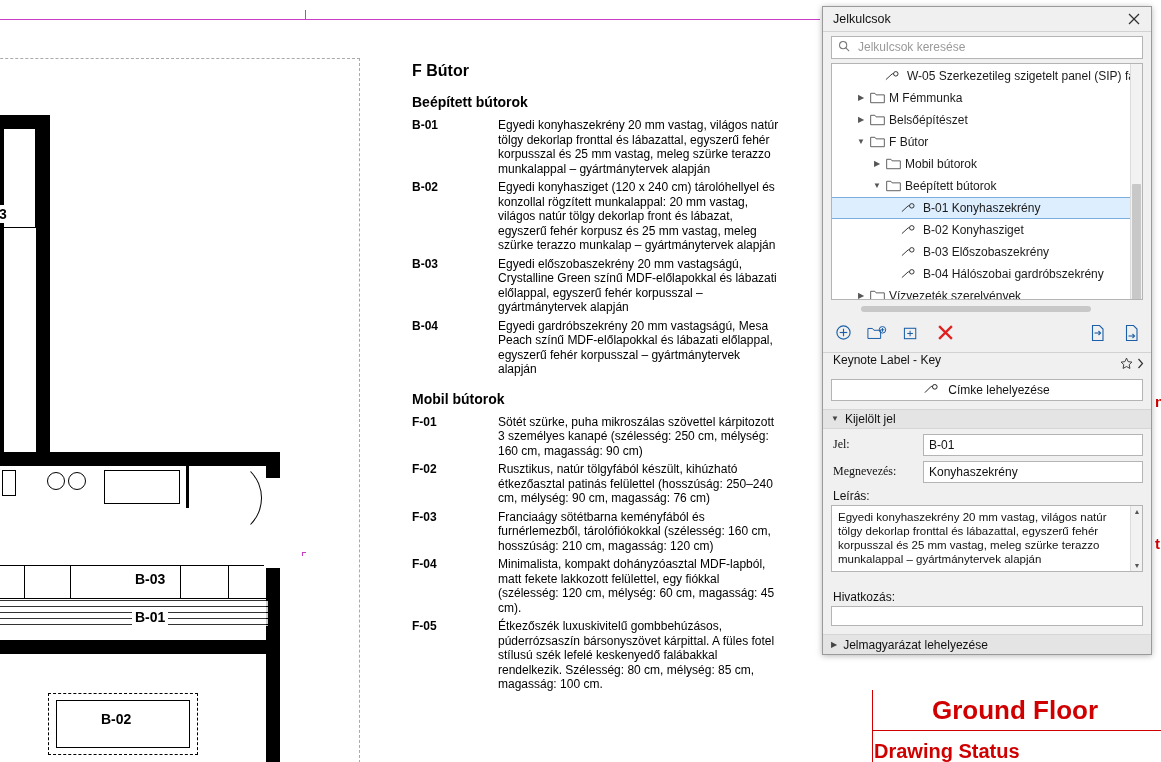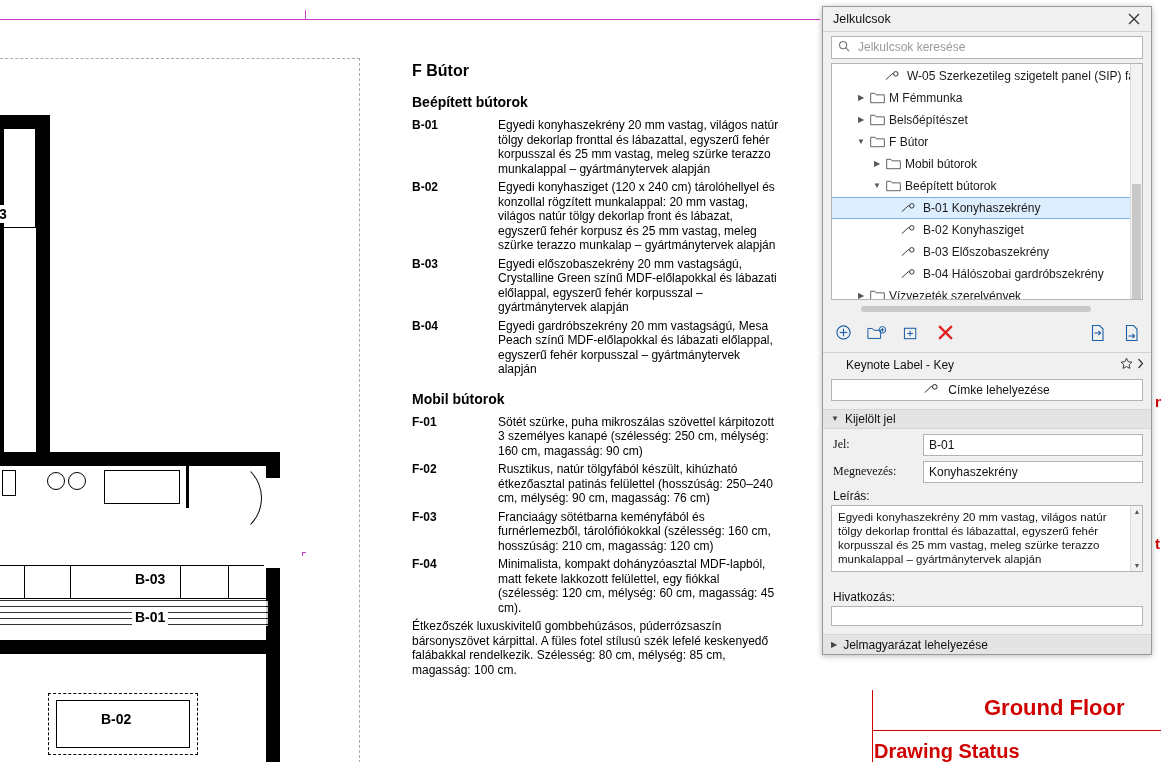--- a/index.html
+++ b/index.html
@@ -96,22 +96,22 @@
   }
   .kn-text {
     flex: 1;
     font-size: 12px;
     line-height: 14.5px;
   }
 
   
   .tb-ground {
     position: absolute;
-    left: 984px; top: 695px;
-    font-size: 22px; font-weight: bold;
+    left: 932px; top: 695px;
+    font-size: 26px; font-weight: bold;
     color: #d00000;
     white-space: nowrap;
   }
   .tb-status {
     position: absolute;
     left: 874px; top: 740px;
     font-size: 20px; font-weight: bold;
     color: #d00000;
     white-space: nowrap;
   }
@@ -275,22 +275,22 @@
 
   .sep-line {
     margin: 6px 0 0 0;
     height: 1px;
     background: #d2d2d2;
   }
 
   
   .kl-row {
     height: 26px;
-    display: flex; align-items: center;
-    padding: 0 6px 0 23px;
+    display: flex; 
+    padding: 0 6px 0 10px;
     background: #f0f0f0;
   }
   .kl-title { font-size: 12px; color: #111; flex: 1; }
   .kl-star {
     display: flex; align-items: center; gap: 3px;
     color: #333; font-size: 12px;
   }
   .place-btn {
     margin: 2px 8px 0 8px;
     height: 24px;
@@ -465,20 +465,21 @@
       </div>
       <div class="kn-row">
         <div class="kn-key">F-03</div>
         <div class="kn-text">Franciaágy sötétbarna keményfából és furnérlemezből, tárolófiókokkal (szélesség: 160 cm, hosszúság: 210 cm, magasság: 120 cm)</div>
       </div>
       <div class="kn-row">
         <div class="kn-key">F-04</div>
         <div class="kn-text">Minimalista, kompakt dohányzóasztal MDF-lapból, matt fekete lakkozott felülettel, egy fiókkal (szélesség: 120 cm, mélység: 60 cm, magasság: 45 cm).</div>
       </div>
       <div class="kn-row">
+        <div class="kn-key">F-05</div>
         <div class="kn-text">Étkezőszék luxuskivitelű gombbehúzásos, púderrózsaszín bársonyszövet kárpittal. A füles fotel stílusú szék lefelé keskenyedő falábakkal rendelkezik. Szélesség: 80 cm, mélység: 85 cm, magasság: 100 cm.</div>
       </div>
     </div>
 
     <div class="tb-vrule"></div>
     <div class="tb-rule"></div>
     <div class="tb-ground">Ground Floor</div>
     <div class="tb-status">Drawing Status</div>
     <div class="red-frag-a">n</div>
     <div class="red-frag-b">t</div>

